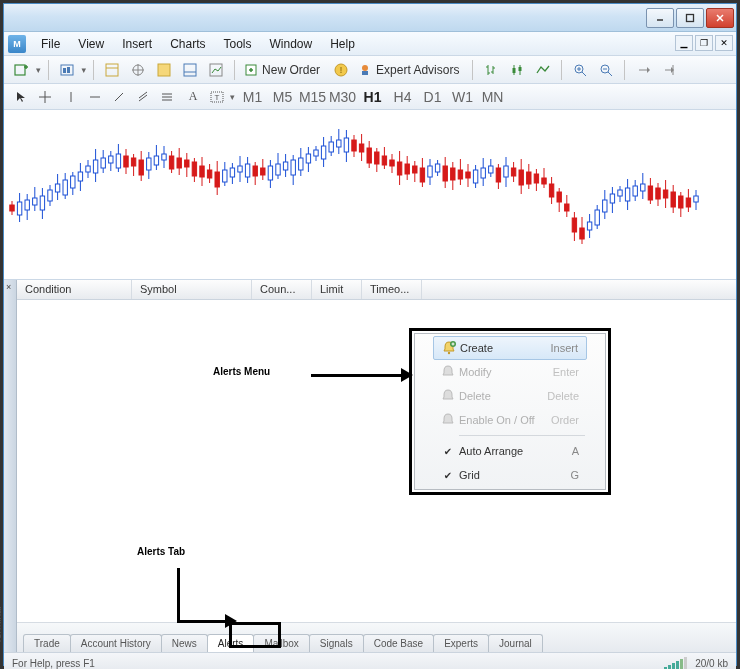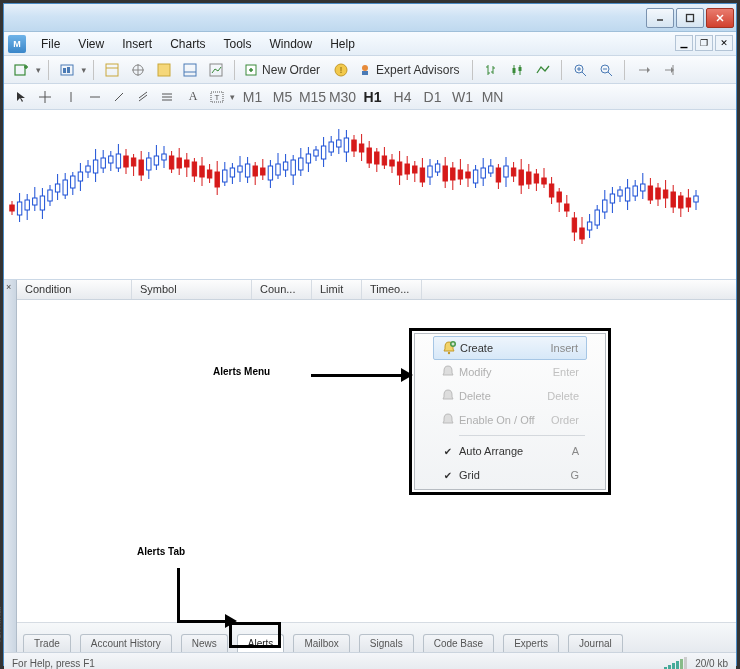--- a/index.html
+++ b/index.html
@@ -24,21 +24,21 @@
 .tf-btn.active { color:#222; font-weight:bold; }
 .chart-area { height: 170px; background: #fff; position: relative; border-bottom: 1px solid #cbd8e6; }
 .terminal { position: relative; height: 372px; background:#fff; display:flex; }
 .terminal-side { width:13px; background:linear-gradient(90deg,#e1e8f0,#cbd6e2); border-right:1px solid #b0bcc9; position:relative; }
 .terminal-side .label { position:absolute; bottom:8px; left:-1px; transform: rotate(-90deg); transform-origin: left bottom; font-size:10px; color:#555; white-space:nowrap; }
 .terminal-side .x { position:absolute; top:2px; left:2px; font-size:9px; color:#444; cursor:pointer; }
 .terminal-body { flex:1; display:flex; flex-direction:column; }
 .col-headers { height: 20px; background:linear-gradient(180deg,#fdfdfd,#e8ebef); display:flex; border-bottom:1px solid #cbd4de; }
 .col-h { font-size:11px; color:#333; padding: 3px 8px; border-right:1px solid #d6dce3; }
 .terminal-content { flex:1; background:#fff; position:relative; }
-.terminal-tabs { height:30px; background:linear-gradient(180deg,#f6f8fa,#e6eaef); display:flex; align-items:flex-end; padding: 0 6px; border-top:1px solid #d6dce3; gap:10px; }
+.terminal-tabs { height:30px; background:linear-gradient(180deg,#f6f8fa,#e6eaef); display:flex; align-items:flex-end; padding: 0 6px; border-top:1px solid #d6dce3; gap:0; }
 .ttab { font-size:10px; color:#555; padding:3px 10px; border:1px solid #b8c1ca; border-bottom:none; background:linear-gradient(180deg,#f3f5f8,#e3e7ec); margin-right:-1px; cursor:pointer; border-radius:3px 3px 0 0; }
 .ttab.active { background:#fff; color:#222; position:relative; z-index:2; }
 .statusbar { height:22px; background:linear-gradient(180deg,#f4f6f9,#e4e8ed); border-top:1px solid #cbd4de; display:flex; align-items:center; justify-content:space-between; padding:0 8px; font-size:10px; color:#555; }
 .statusbar .right { display:flex; align-items:center; gap:8px; }
 .sig-bars { display:flex; gap:1px; align-items:flex-end; }
 .sig-bars div { width:3px; background:#4a9; }
 
 .ctx-menu { position:absolute; left:406px; top:300px; width:202px; background:#fff; border:3px solid #000; padding:2px; z-index:50; }
 .ctx-inner { border:1px solid #b7bcc2; background:linear-gradient(180deg,#fdfdfd,#f1f3f5); padding:2px 16px; }
 .ctx-item { height:24px; display:flex; align-items:center; padding:0 10px 0 6px; font-size:11px; color:#333; cursor:pointer; position:relative; }

